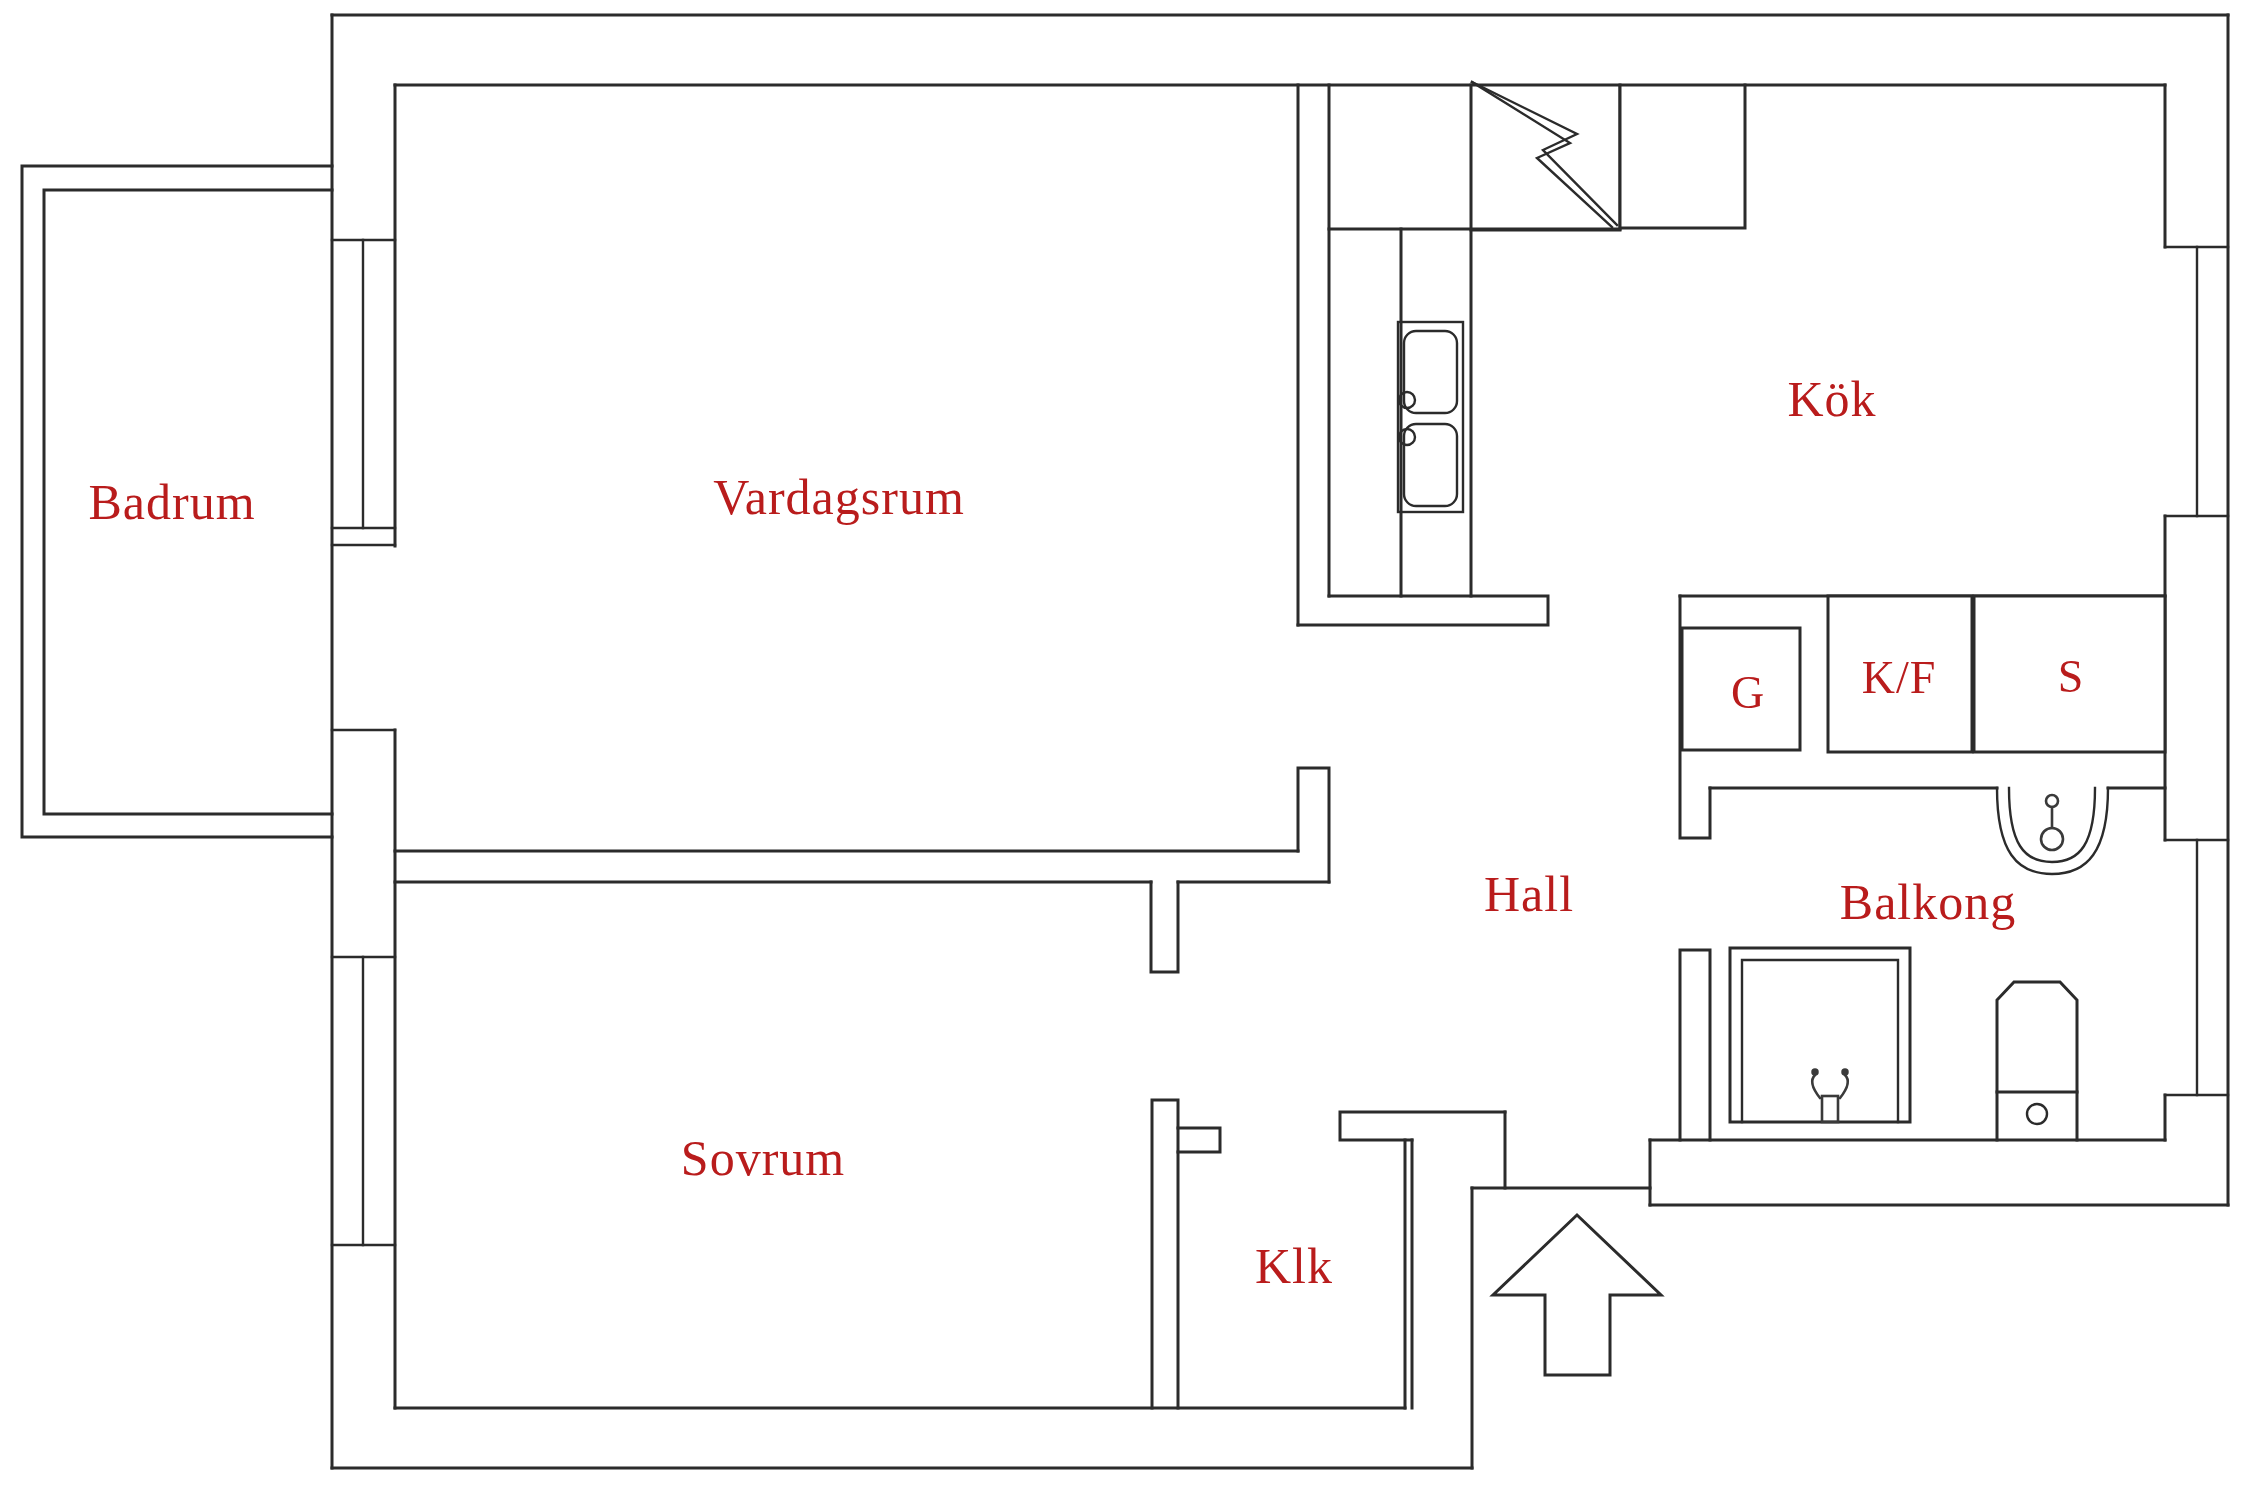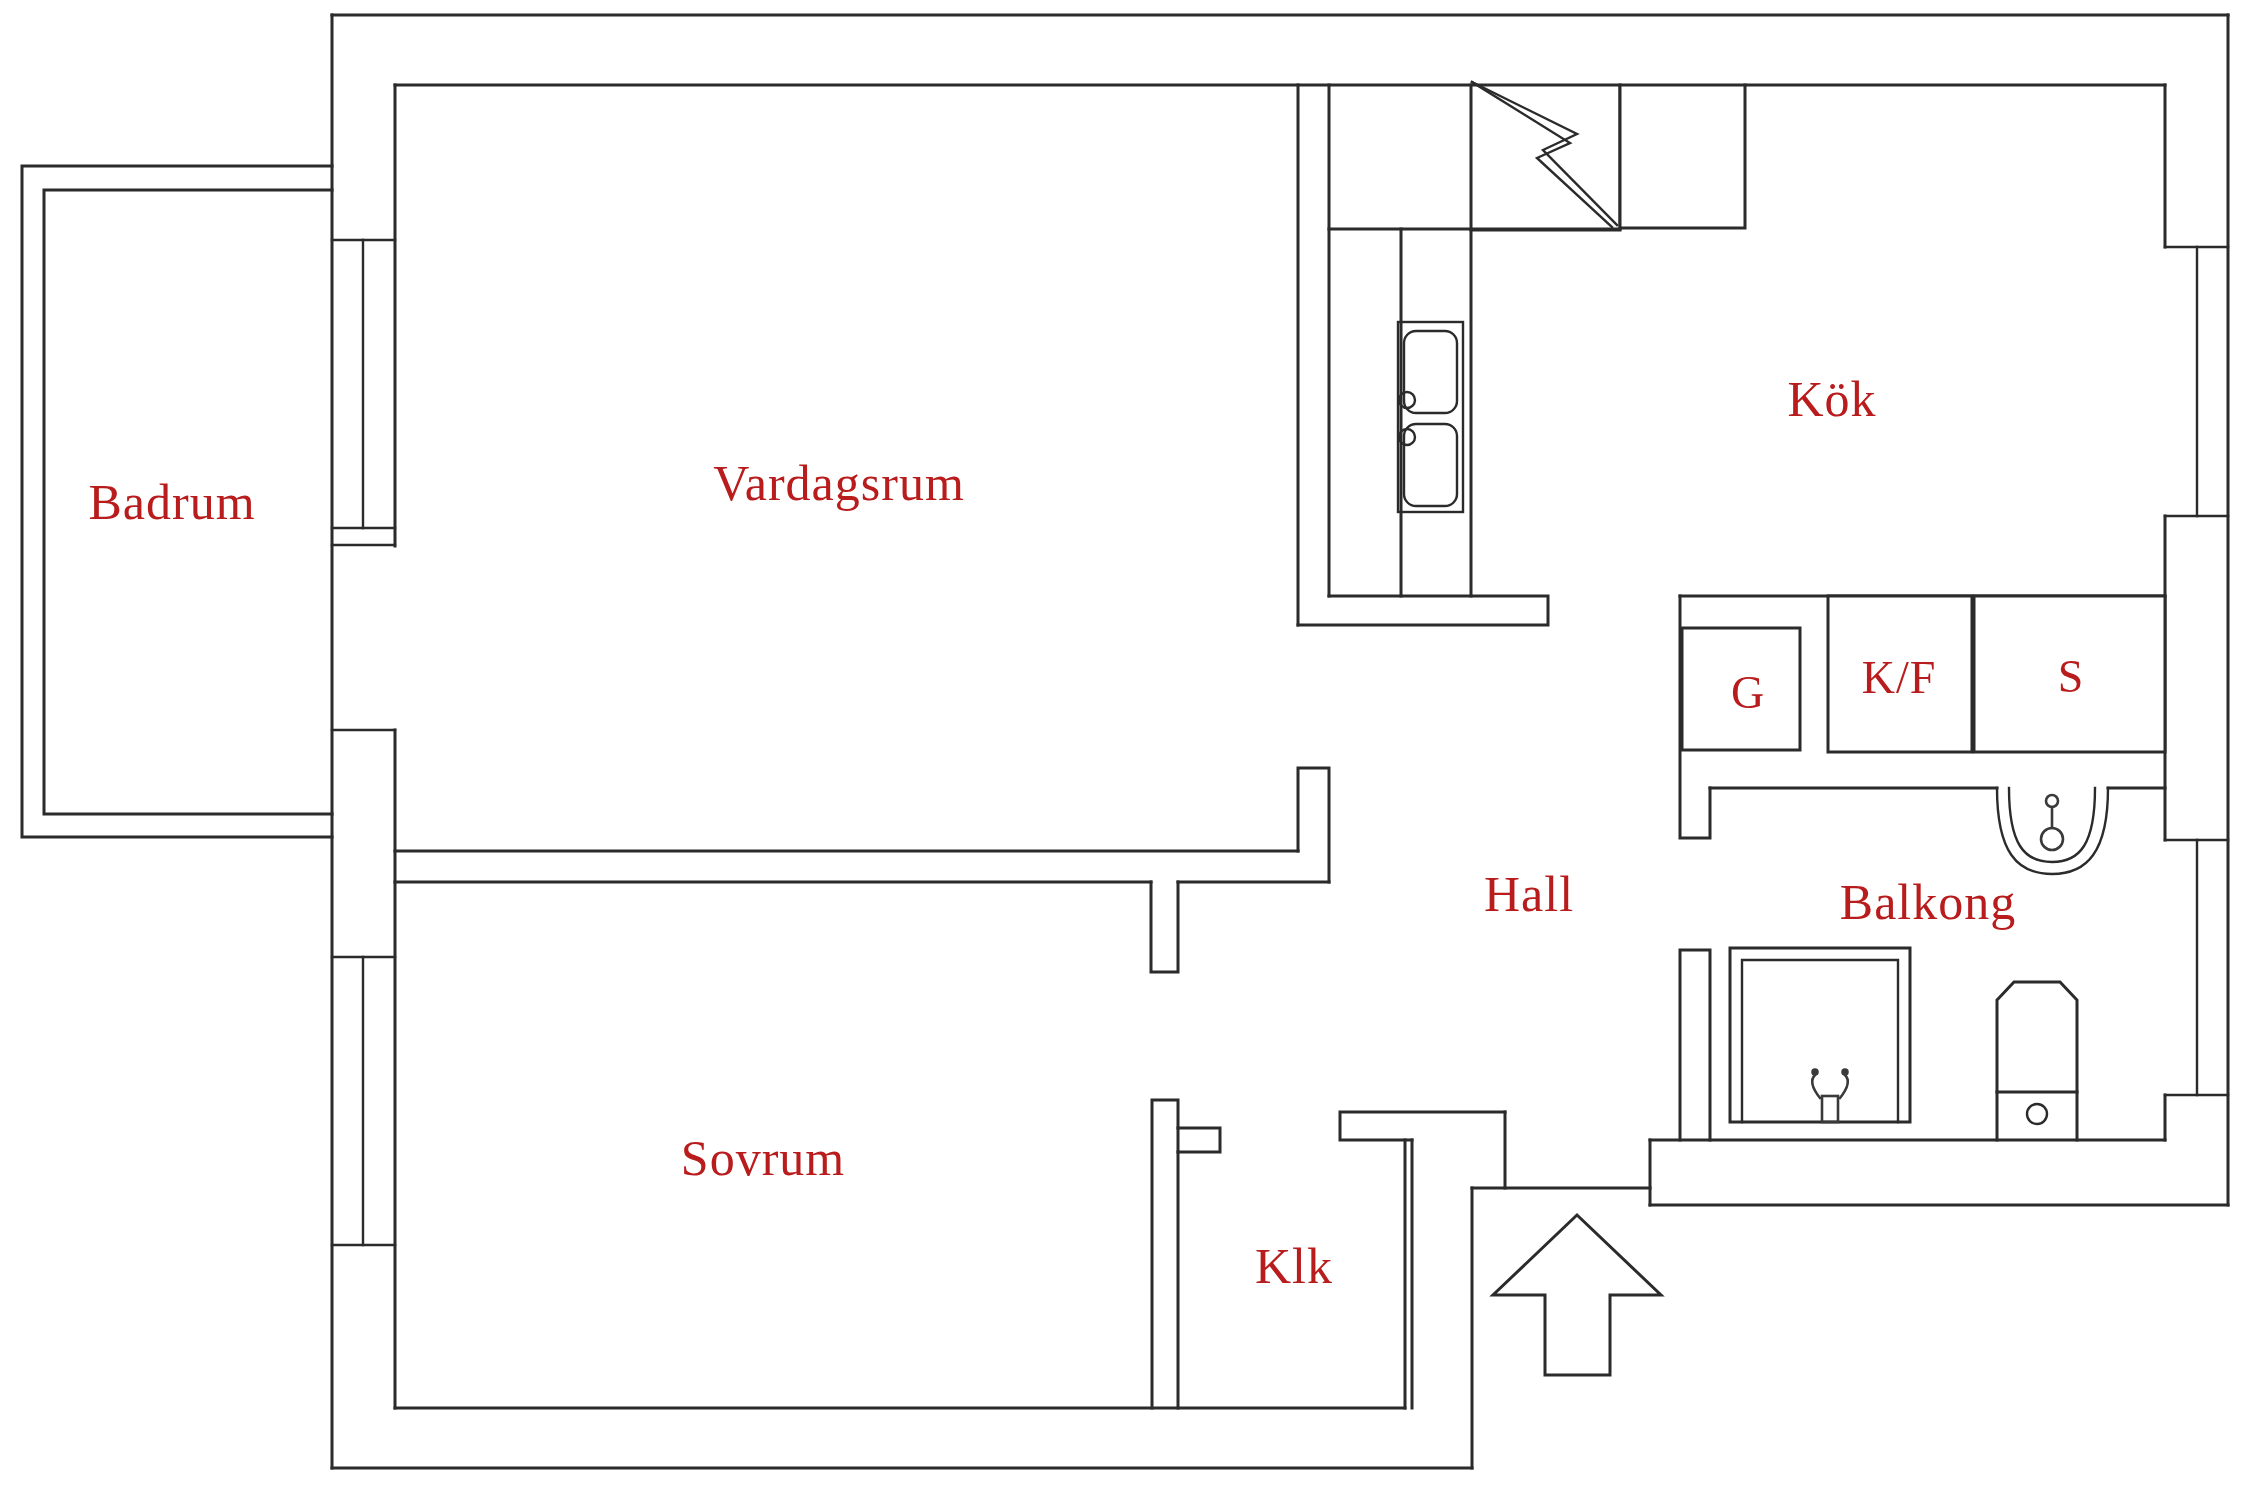--- a/index.html
+++ b/index.html
@@ -147,21 +147,21 @@
       <path class="w" d="M1405,1140 V1408 M1412,1140 V1408"></path>
       <path class="w" d="M1505,1112 V1188"></path>
     </g>
 
     <g>
       <polygon class="wf" points="1577,1215 1661,1295 1610,1295 1610,1375 1545,1375 1545,1295 1493,1295"></polygon>
     </g>
   </svg>
 
   <div class="room-label" style="left:172px;top:502px;">Badrum</div>
-  <div class="room-label" style="left:839px;top:483px;font-family:Liberation Serif, serif;">Vardagsrum</div>
+  <div class="room-label" style="left:839px;top:497px;font-family:Liberation Serif, serif;">Vardagsrum</div>
   <div class="room-label" style="left:1832px;top:399px;">Kök</div>
   <div class="room-label" style="left:1497px;top:894px;margin-left:32px;">Hall</div>
   <div class="room-label" style="left:1928px;top:902px;">Balkong</div>
   <div class="room-label" style="left:763px;top:1158px;">Sovrum</div>
   <div class="room-label" style="left:1294px;top:1266px;">Klk</div>
 
   <div class="room-label appliance-label" style="left:1748px;top:692px;">G</div>
   <div class="room-label appliance-label" style="left:1899px;top:677px;">K/F</div>
   <div class="room-label appliance-label" style="left:2071px;top:676px;">S</div>
 </div>

